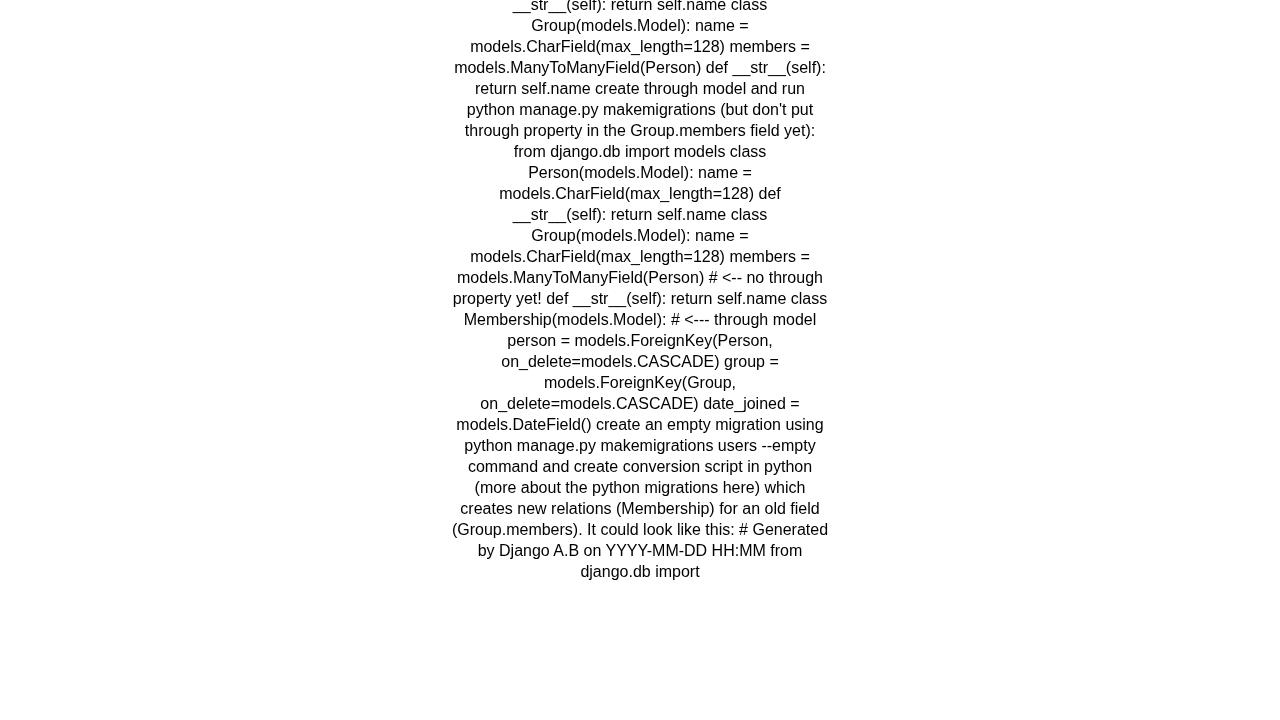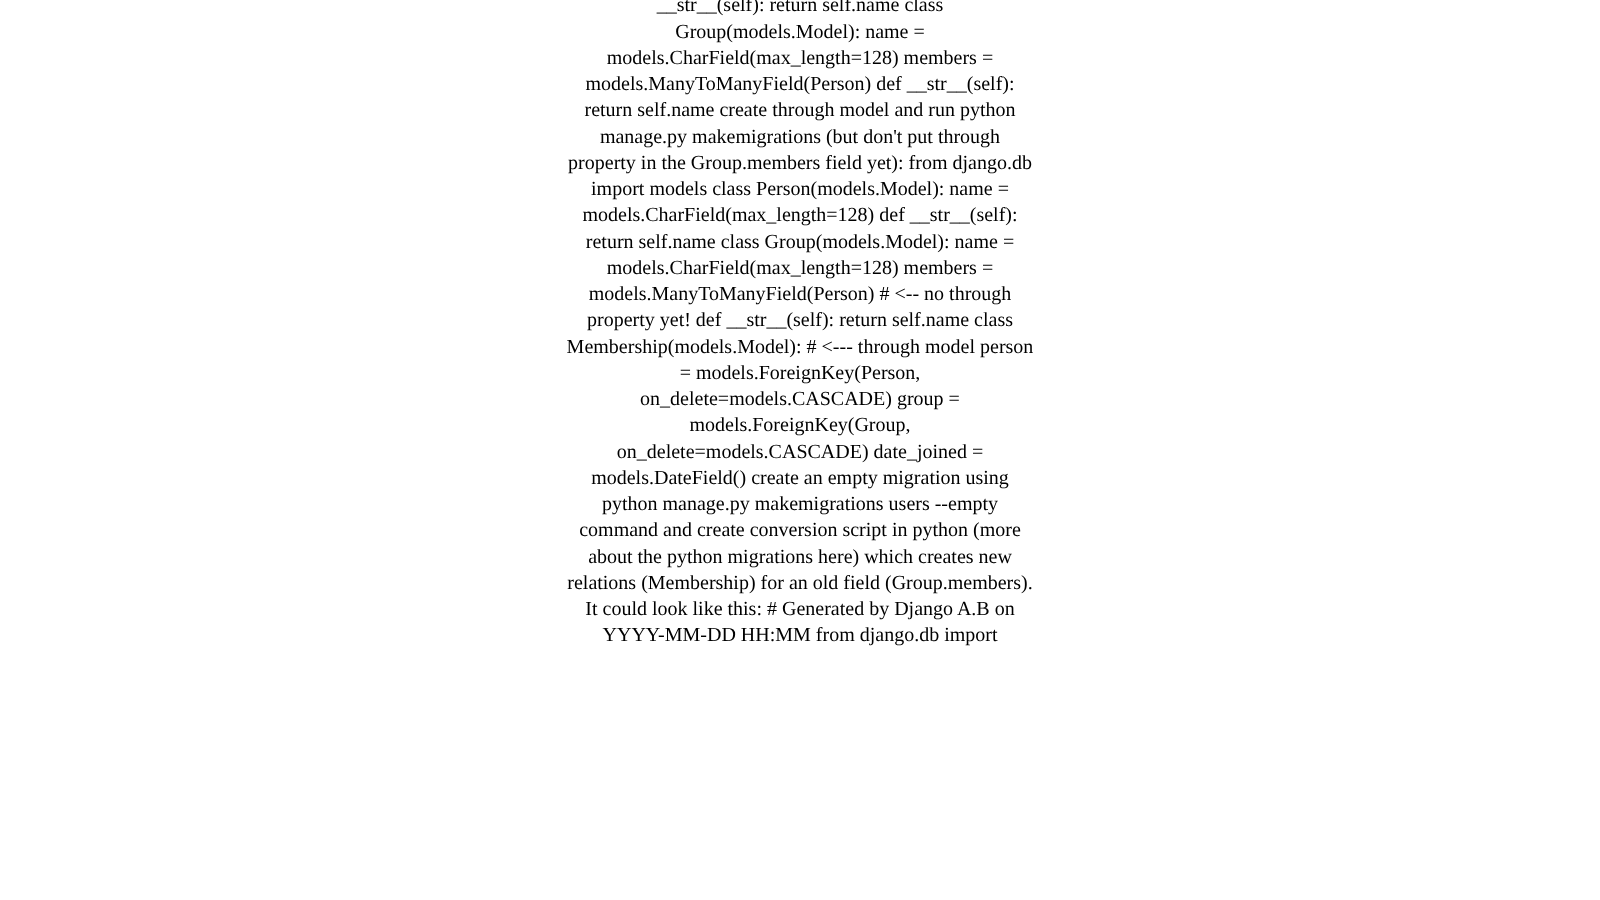--- a/index.html
+++ b/index.html
@@ -17,21 +17,20 @@
     color: #000000;
   }
 
   
   #viewport {
     position: relative;
     width: 1280px;
     height: 720px;
     overflow: hidden;
     background: #ffffff;
-    font-family: Liberation Serif, serif;
   }
 
   
   #text-column {
     position: absolute;
     left: 50%;
     transform: translateX(-50%);
     top: -6px;            
     width: 378px;
     text-align: center;

